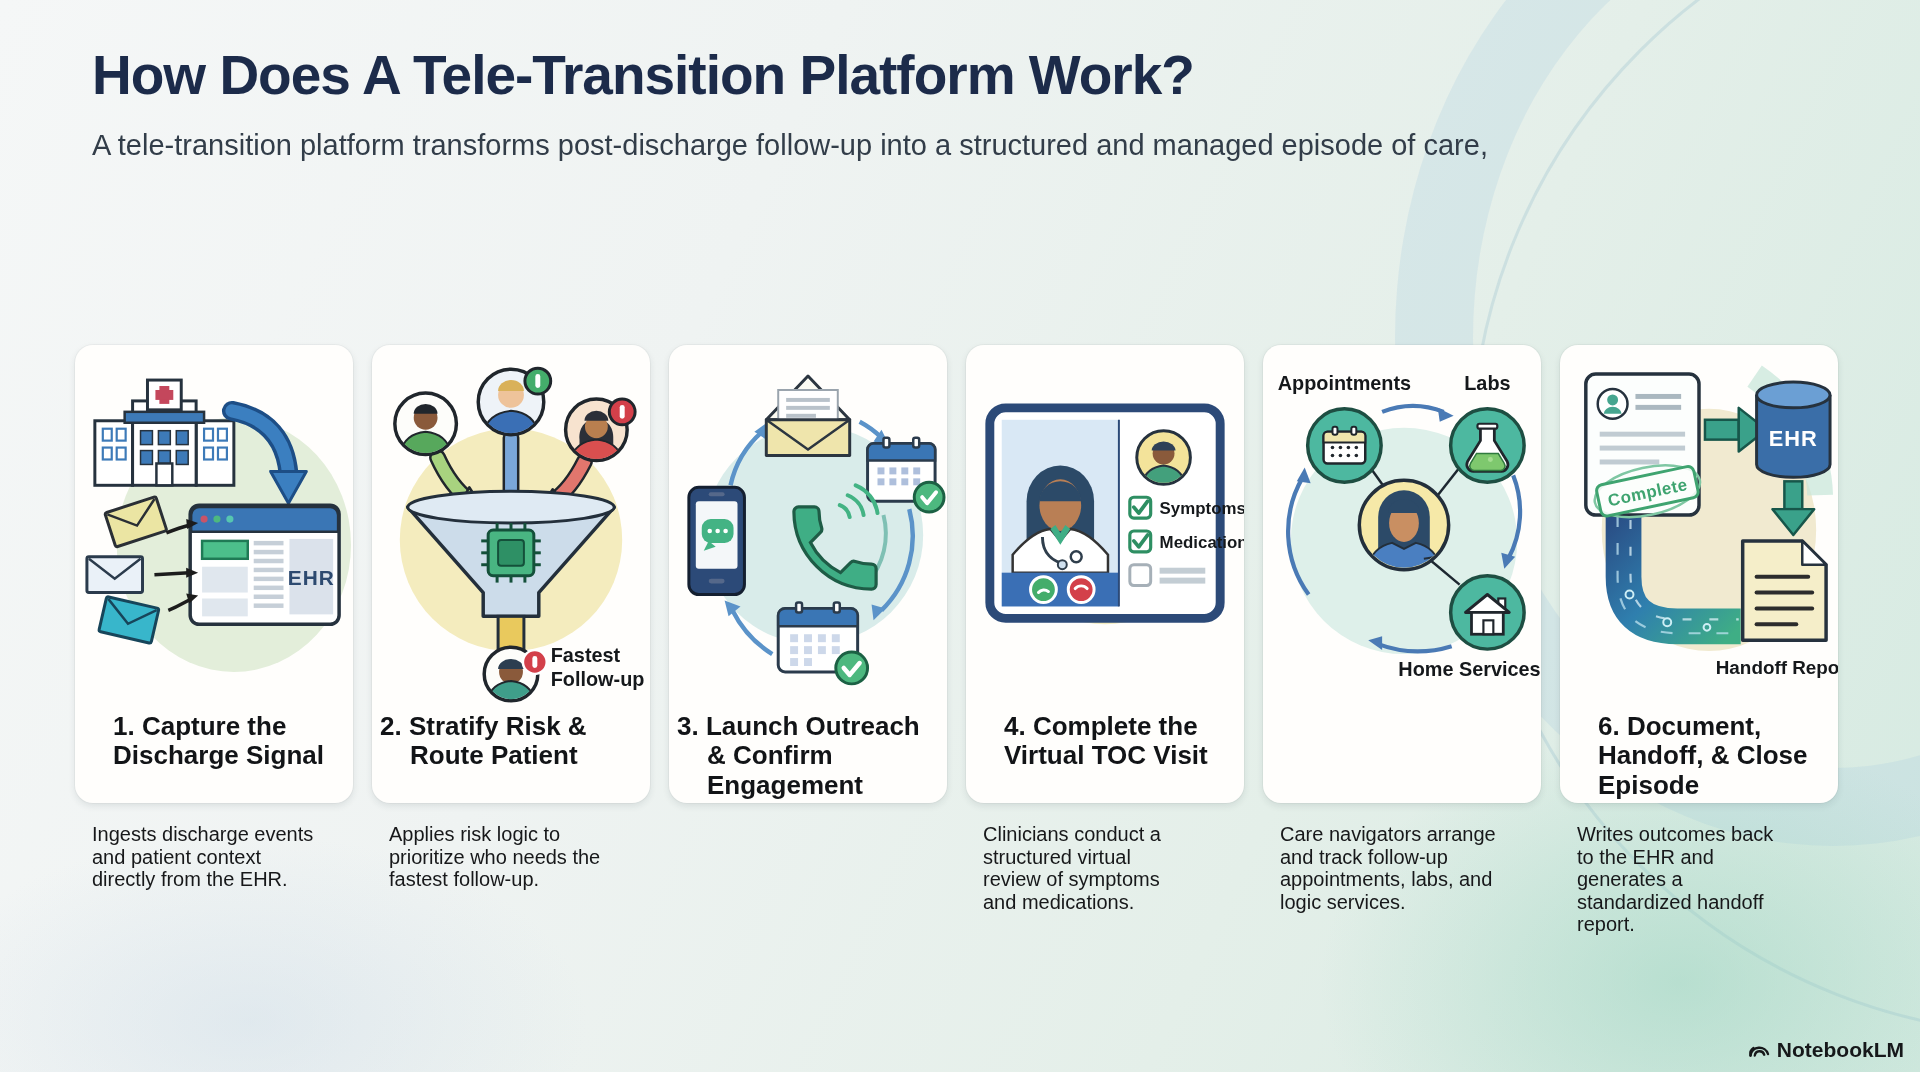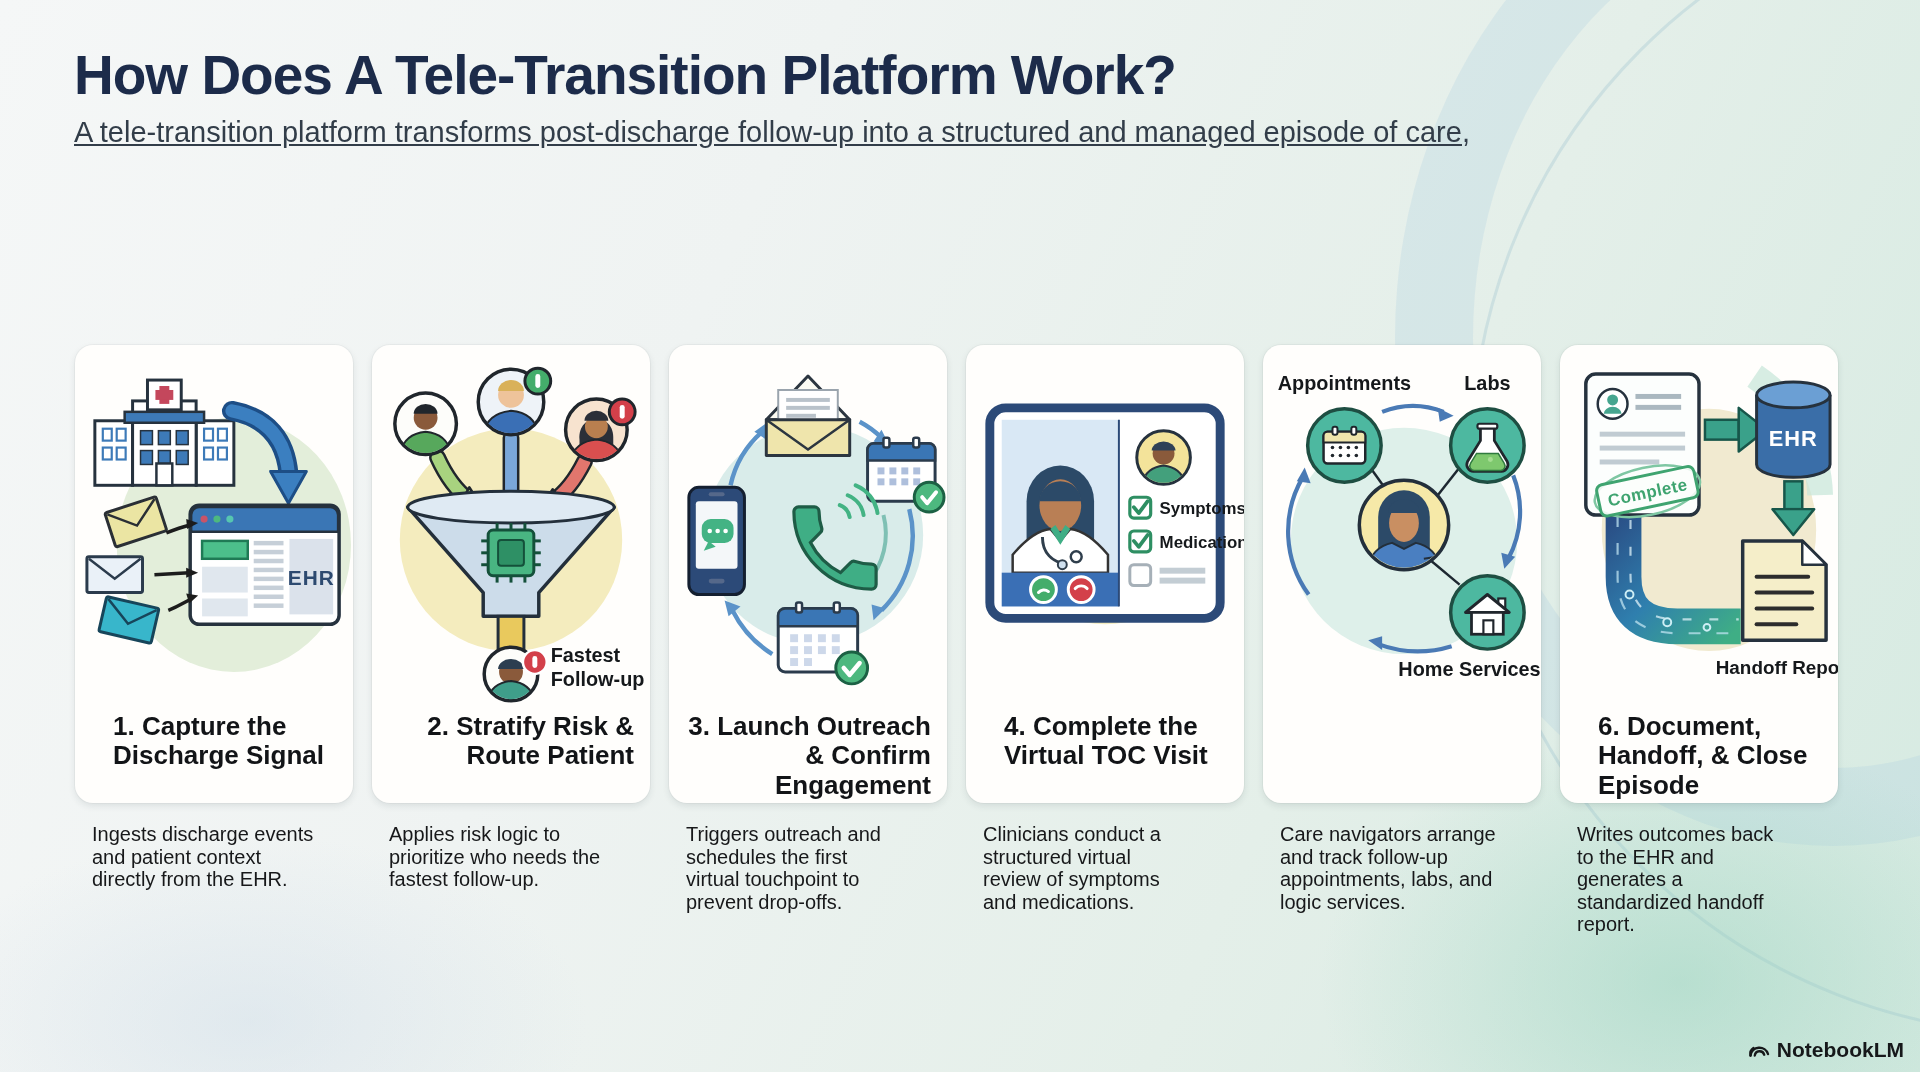--- a/index.html
+++ b/index.html
@@ -7,32 +7,32 @@
   .page{position:relative;width:1920px;height:1072px;overflow:hidden;
         background:linear-gradient(115deg,#f5f7f7 0%,#eff3f2 35%,#e4efe9 68%,#d5eae1 100%);}
   .bg-ring1{position:absolute;width:720px;height:860px;left:1395px;top:-170px;border-radius:50%;
             border:78px solid rgba(170,205,224,.26);}
   .bg-ring2{position:absolute;width:1150px;height:1150px;left:1470px;top:-120px;border-radius:50%;
             border:3px solid rgba(150,190,205,.30);}
   .bg-blob-br{position:absolute;width:1000px;height:700px;right:-260px;bottom:-260px;border-radius:50%;
              background:radial-gradient(closest-side,rgba(150,210,188,.50),rgba(150,210,188,0) 72%);}
   .bg-blob-bl{position:absolute;width:900px;height:500px;left:-200px;bottom:-200px;border-radius:50%;
              background:radial-gradient(closest-side,rgba(205,220,232,.45),rgba(205,220,232,0) 75%);}
-  header{position:absolute;left:74px;top:44px;width:1560px;}
+  header{position:absolute;left:92px;top:44px;width:1560px;}
   h1{margin:0;font-size:55px;font-weight:bold;letter-spacing:-1px;color:#1c2b4a;line-height:1.15;}
-  .subtitle{margin:7px 0 0 0;font-size:29px;line-height:1.3;color:#323d49;text-decoration:underline;}
+  .subtitle{margin:20px 0 0 0;font-size:29px;line-height:1.3;color:#323d49;}
   .cards-row{position:absolute;left:75px;top:345px;display:flex;gap:19px;}
   .card-col{width:278px;flex:none;}
   .card{box-sizing:border-box;width:278px;height:458px;background:#fffefc;border-radius:18px;
         box-shadow:0 3px 7px rgba(30,50,60,.10),0 0 0 1px rgba(0,0,0,.03);
         display:flex;flex-direction:column;overflow:hidden;}
   .icon-art{width:278px;height:365px;flex:none;display:block;}
   .card-title{margin:2px 0 0 16px;padding:0 16px 0 22px;font-size:26px;font-weight:bold;color:#121417;
               line-height:1.13;white-space:pre-line;}
-  .card-title.hang{text-indent:-30px;text-align:right;}
+  .card-title.hang{text-indent:-30px;}
   .desc{margin:20px 0 0 0;padding:0 6px 0 17px;font-size:20px;line-height:1.13;color:#17181a;white-space:pre-line;}
   .watermark{position:absolute;right:16px;bottom:10px;display:flex;gap:6px;
              font-size:21px;font-weight:bold;color:#16181a;}
   
   text{font-family:"Liberation Sans",sans-serif;}
   .t20{font-size:20px;font-weight:bold;fill:#15181b;}
   .t19{font-size:19px;font-weight:bold;fill:#15181b;}
   .t17{font-size:17px;font-weight:bold;fill:#15181b;}
   .tehr1{font-size:21px;font-weight:bold;fill:#2d4a70;letter-spacing:1px;}
   .tehr2{font-size:22px;font-weight:bold;fill:#ffffff;letter-spacing:1px;}
@@ -343,24 +343,20 @@
               <path d="M172,160 a16,16 0 0 1 10,12"></path>
               <path d="M180,150 a26,26 0 0 1 16,20"></path>
               <path d="M188,140 a36,36 0 0 1 22,28"></path>
             </g>
           </g>
         </svg>
         <h2 class="card-title hang">3. Launch Outreach
 &amp; Confirm
 Engagement</h2>
       </section>
-      <p class="desc">Triggers outreach and
-schedules the first
-virtual touchpoint to
-prevent drop-offs.</p>
     </div>
 
     <div class="card-col">
       <section class="card">
         <svg class="icon-art" viewBox="0 0 280 365">
           <defs>
               <clipPath id="c4a">
                 <circle cx="0" cy="0" r="25.5"></circle>
               </clipPath>
             </defs>

